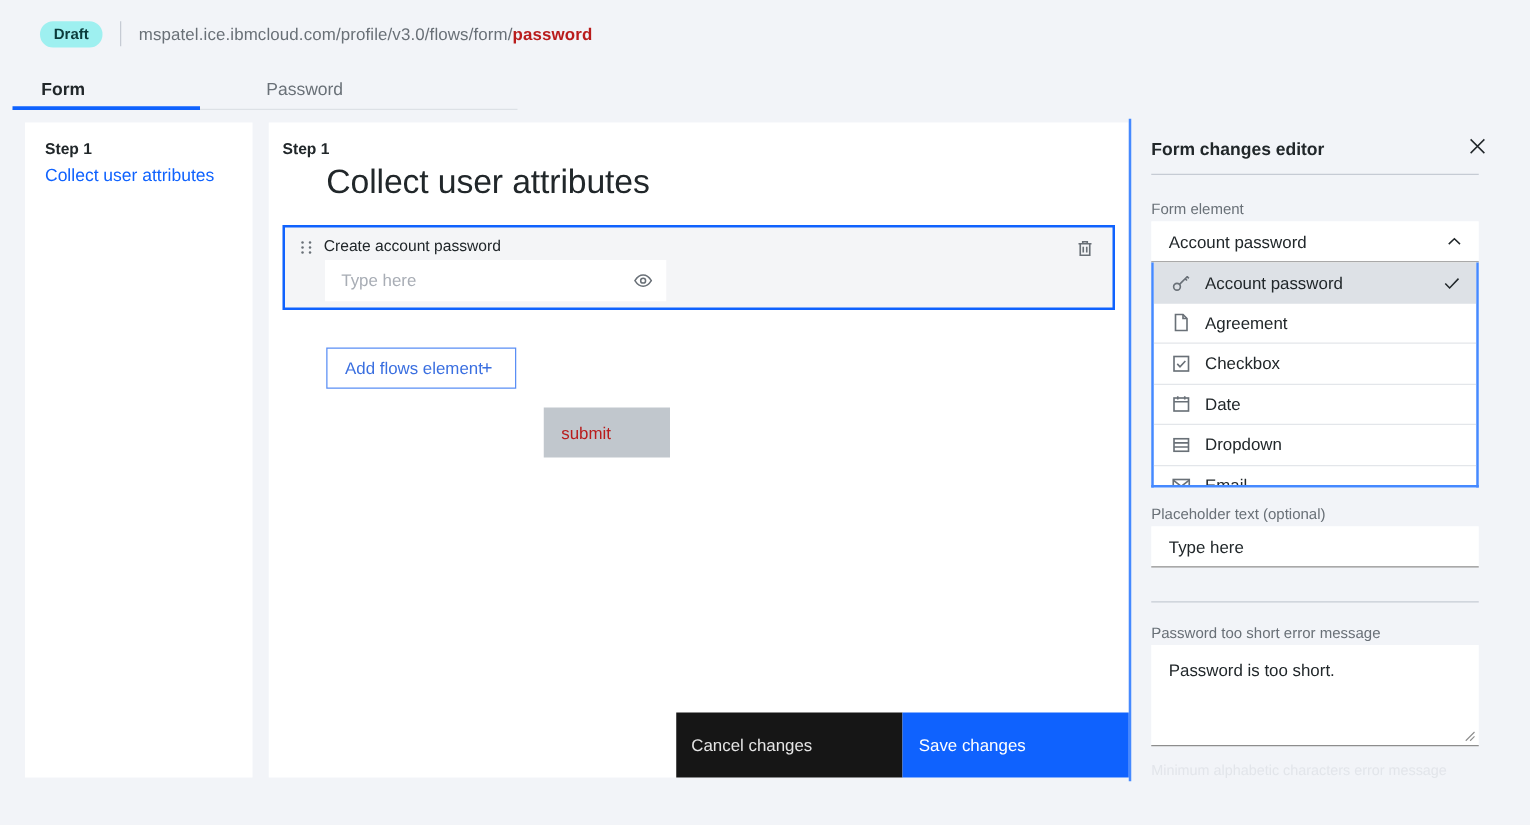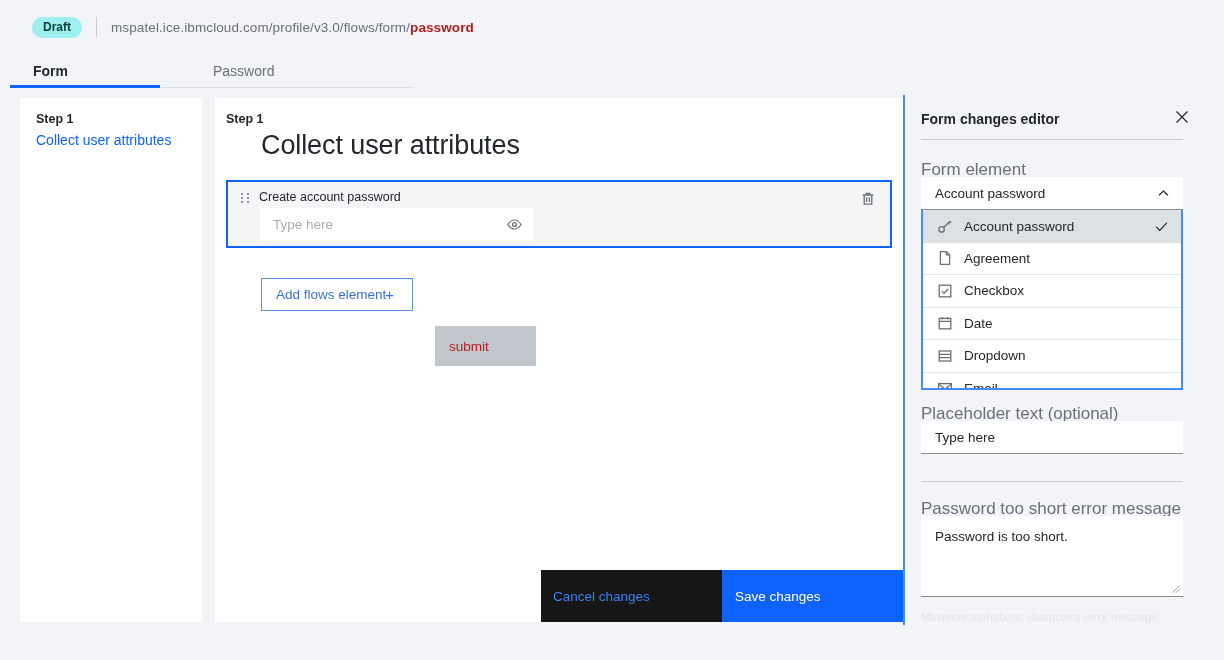--- a/index.html
+++ b/index.html
@@ -101,35 +101,35 @@
 
   
   .submit-btn {
     position: absolute; left: 220px; top: 228px; width: 101px; height: 40px;
     background: #c1c7cd; display: flex; align-items: center;
   }
   .submit-btn span { font-size: 13.5px; color: #b91c1c; padding-left: 14px; }
 
   
   .actionbar { position: absolute; left: 541px; top: 570px; width: 546px; height: 52px; display: flex; }
-  .btn-cancel { width: 181px; height: 52px; background: #161616; color: #3b82f6;
+  .btn-cancel { width: 181px; height: 52px; background: #161616; color: #e5e5e5;
     font-size: 13.5px; display: flex; align-items: center; padding-left: 12px; cursor: pointer; text-align: center; }
   .btn-save { width: 365px; height: 52px; background: #0f62fe; color: #ffffff;
     font-size: 13.5px; display: flex; align-items: center; padding-left: 13px; cursor: pointer; }
 
   
   .editor {
     position: absolute; left: 903px; top: 95px; width: 305px; height: 530px;
     background: #f2f4f8; border-left: 2px solid #4589ff; overflow: hidden;
   }
   .ed-title { position: absolute; left: 16px; top: 16px; font-size: 14px; font-weight: 700; color: #21272a; }
   .ed-close { position: absolute; right: 19px; top: 15px; width: 14px; height: 14px; cursor: pointer; }
   .ed-rule { position: absolute; left: 16px; top: 44px; width: 262px; height: 1px; background: #c6cbd4; }
 
-  .fld-label { position: absolute; font-size: 17px; color: #697077; }
+  .fld-label { position: absolute; font-size: 12px; color: #697077; }
   .fld-box {
     position: absolute; background: #ffffff; border-bottom: 1px solid #8d8d8d;
     display: flex; align-items: center;
   }
   .fld-box .val { font-size: 13.5px; color: #21272a; padding-left: 14px; }
   .chev { position: absolute; right: 14px; width: 11px; height: 11px; }
 
   
   .dd {
     position: absolute; left: 16px; top: 115px; width: 262px; height: 180px;

